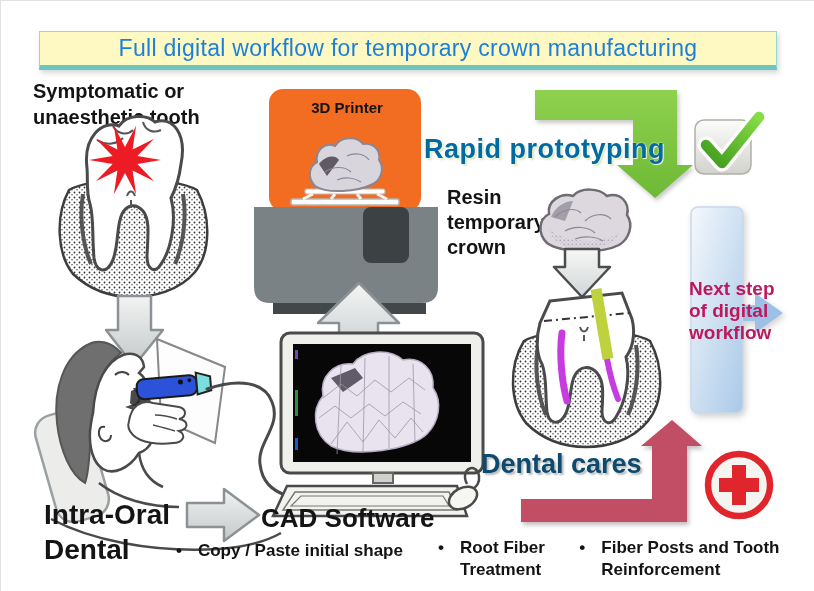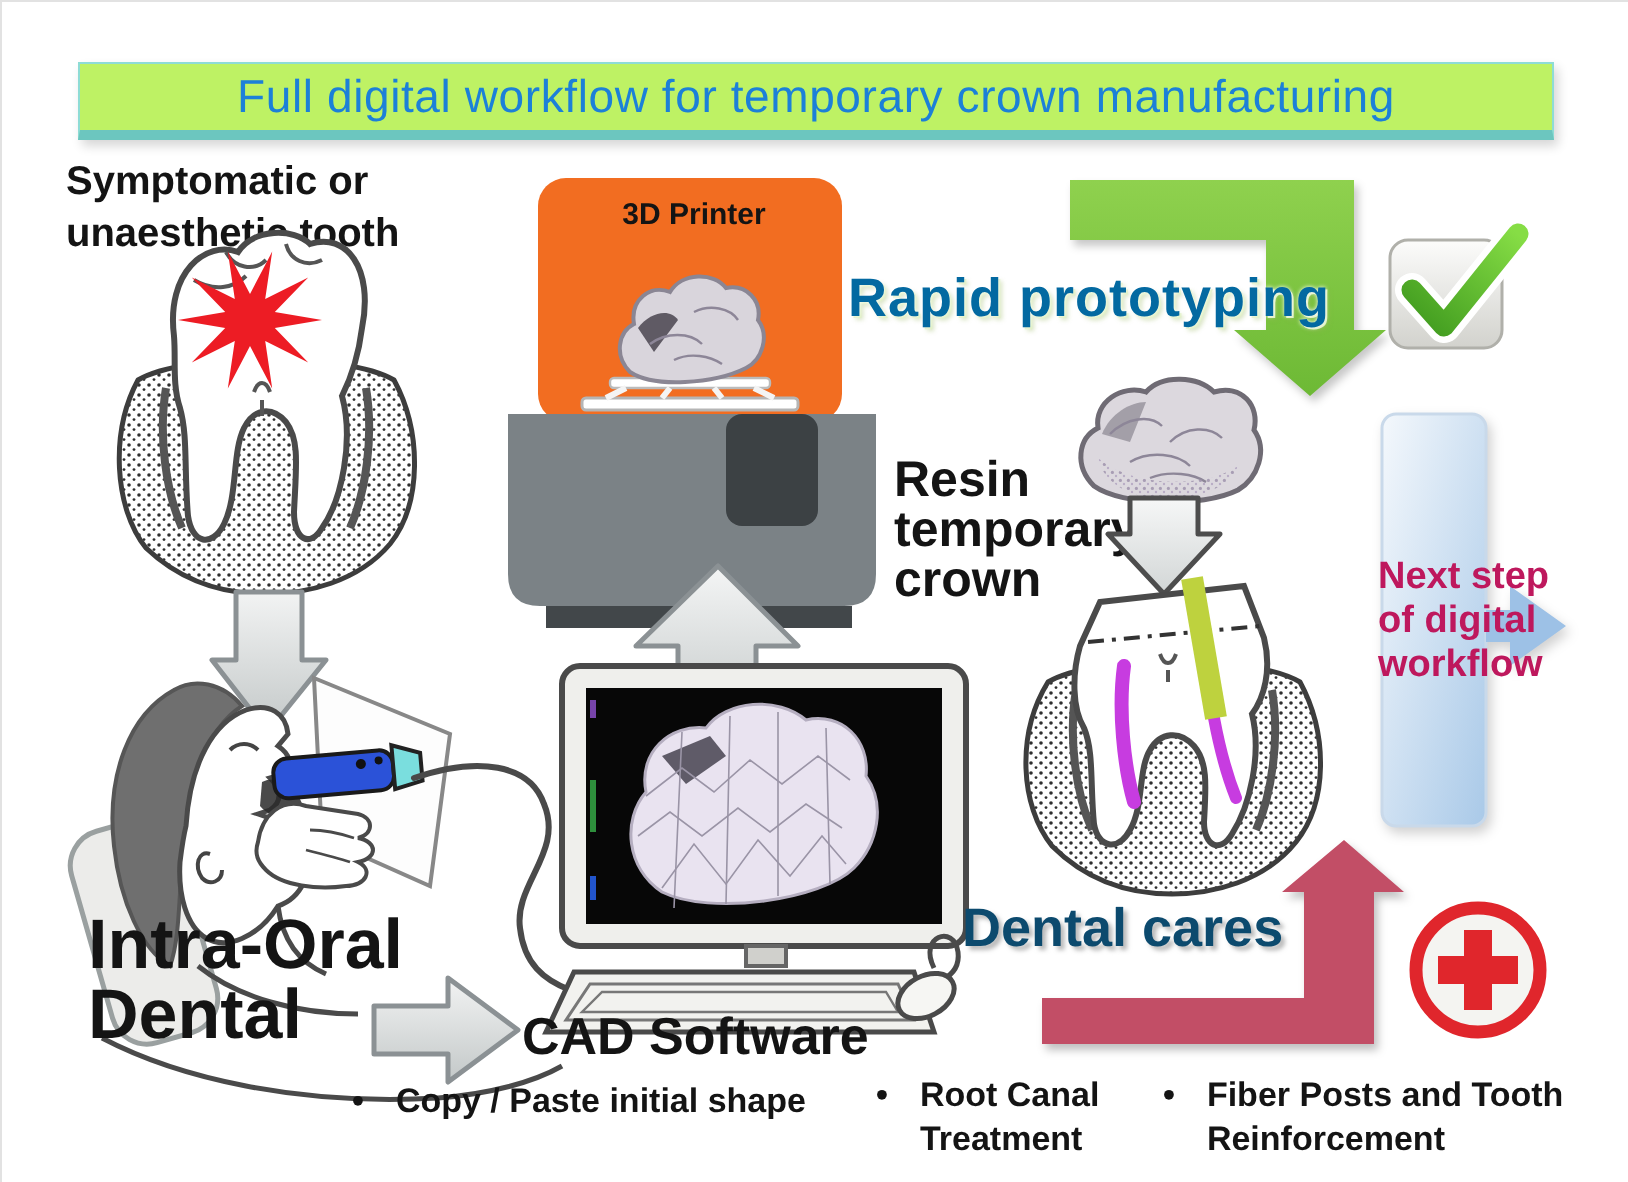--- a/index.html
+++ b/index.html
@@ -6,34 +6,34 @@
   .fig{
     position:relative;width:814px;height:591px;background:#ffffff;
     border:1px solid #e2e2e2;overflow:hidden;
     font-family:"Liberation Sans",sans-serif;color:#141414;
   }
   .abs{position:absolute;}
   svg{display:block;overflow:visible;}
 
   .banner{
     left:38px;top:30px;width:736px;height:33px;
-    background:#bef264;border:1px solid #8edcd5;border-bottom:5px solid #6cc6bf;
+    background:#fef9c3;border:1px solid #8edcd5;border-bottom:5px solid #6cc6bf;
     box-shadow:2px 3px 5px rgba(0,0,0,.16);
     display:flex;align-items:center;justify-content:center;
   }
   .banner span{color:#1c80d8;font-size:23px;font-weight:500;letter-spacing:.3px;}
 
   .lbl{font-weight:bold;line-height:1.22;}
   .sympt{left:32px;top:77px;font-size:20px;line-height:26px;}
   .printer-lbl{left:272px;top:98px;width:148px;text-align:center;font-size:15px;}
   .rapid{left:423px;top:132px;font-size:27px;color:#0369a1;letter-spacing:.5px;
          text-shadow:0 0 2px #ffffff,1px 1px 0 #dff0c2,2px 2px 2px rgba(150,180,90,.35);}
-  .resin{left:446px;top:184px;font-size:25px;line-height:25px;margin-top:43px;}
+  .resin{left:446px;top:184px;font-size:20px;line-height:25px;}
   .nextstep{left:688px;top:277px;font-size:19px;line-height:22px;color:#be185d;z-index:40;}
-  .scanner-lbl{left:43px;top:454px;font-size:35px;line-height:35px;}
+  .scanner-lbl{left:43px;top:496px;font-size:28px;line-height:35px;}
   .cad-lbl{left:260px;top:502px;font-size:26px;}
   .dental{left:480px;top:447px;font-size:27px;color:#0c4a6e;
           text-shadow:2px 2px 2px rgba(130,130,130,.55);}
 
   .bullets{display:flex;flex-direction:row;gap:1px;}
   .bullet-row{display:flex;align-items:flex-start;font-size:17px;font-weight:bold;line-height:22px;}
   .bullet-row::before{content:"\2022";font-size:17px;margin-right:16px;line-height:22px;}
   .cad-bullets{left:175px;top:539px;}
   .dental-bullets{left:437px;top:536px;}
 </style>
@@ -276,20 +276,20 @@
     <polygon points="7,85 138,85 138,32 127,32 158,6 188,32 173,32 173,108 7,108" fill="#c24e66" stroke-linejoin="round"></polygon>
   </svg>
 
   <svg class="abs" style="left:700px;top:446px" width="78" height="78" viewBox="0 0 78 78">
     <circle cx="38" cy="38" r="31" fill="#f4f4f1" stroke="#e0262c" stroke-width="6.5"></circle>
     <path d="M31,18 H45 V31 H58 V45 H45 V58 H31 V45 H18 V31 H31 Z" fill="#e0262c"></path>
   </svg>
 
   <div class="abs bullets dental-bullets">
     <div class="bullet-row">
-        <span>Root Canal Treatment</span>
+        <span>Root Fiber Treatment</span>
       </div>
     <div class="bullet-row">
         <span>Fiber Posts and Tooth Reinforcement</span>
       </div>
   </div>
 
 </div>
 
 </body></html>

